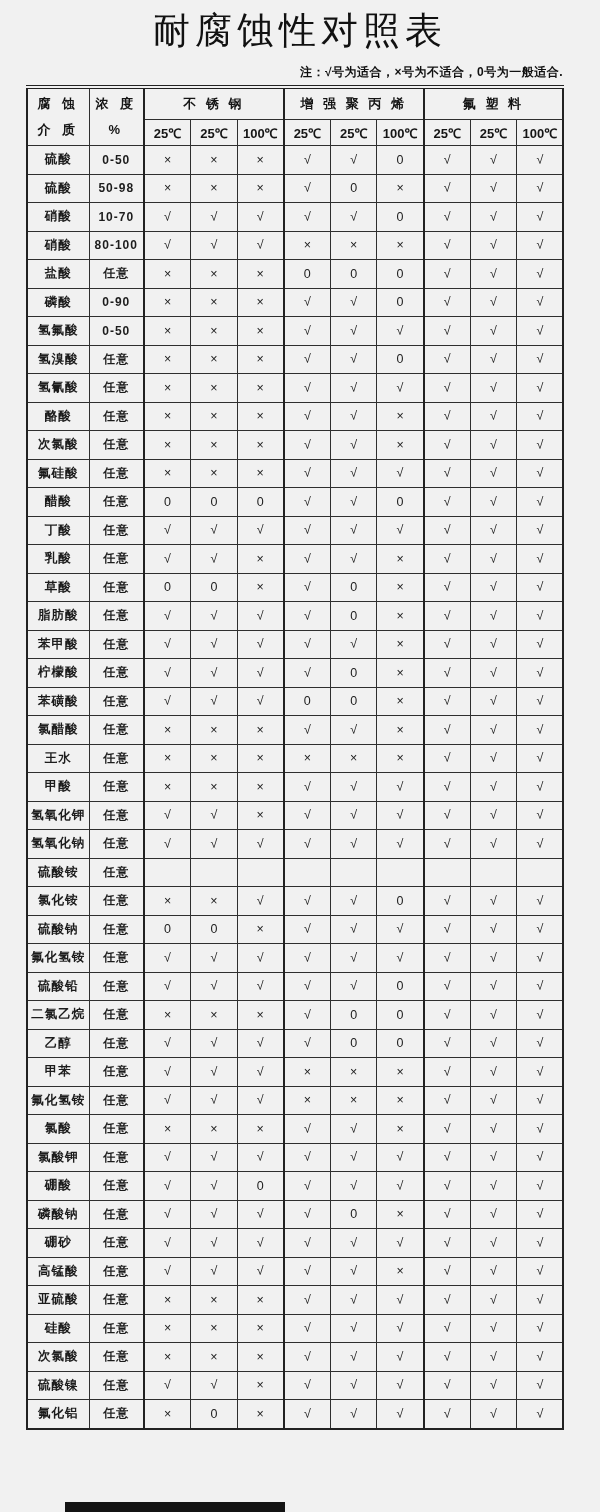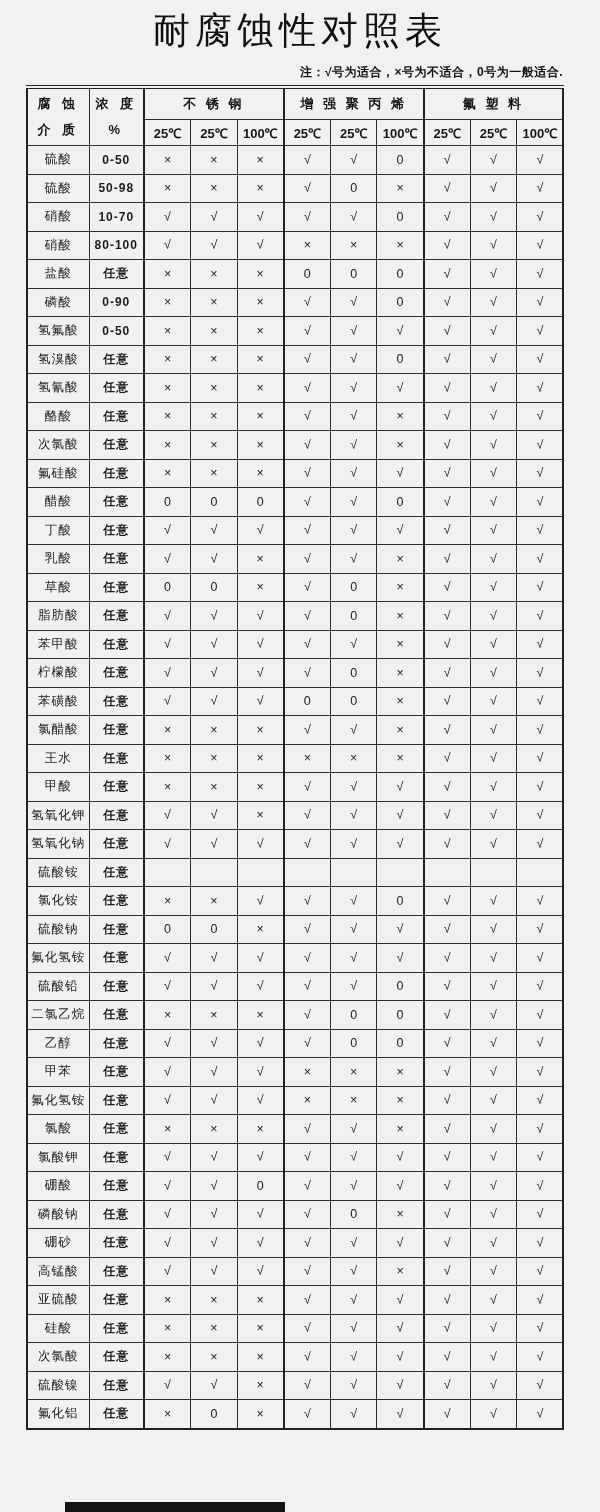--- a/index.html
+++ b/index.html
@@ -48,21 +48,21 @@
     white-space:nowrap;
   }
   .group-boundary{border-left:2px solid #222 !important;}
   thead th{font-weight:bold;color:#151515;}
   .hdr-top{height:30px;font-size:13px;letter-spacing:3px;border-radius:9px;}
   .hdr-temp{height:25px;font-size:13px;font-weight:bold;letter-spacing:0;}
   .corner-cell div, .conc-cell div{
     line-height:26px;font-size:13px;letter-spacing:4px;font-weight:bold;
   }
   tbody td{height:27.5px;font-size:13px;}
-  td.medium{font-weight:normal;letter-spacing:1px;font-size:12.5px;}
+  td.medium{font-weight:bold;letter-spacing:1px;font-size:12.5px;}
   td.conc{font-weight:bold;font-size:12px;letter-spacing:1px;margin-left:40px;}
   td.mark{font-size:12.5px;color:#222;}
   .bottom-bar{
     position:absolute;
     left:65px;top:1502px;
     width:220px;height:10px;
     background:#141414;
   }
 </style>
 </head>

